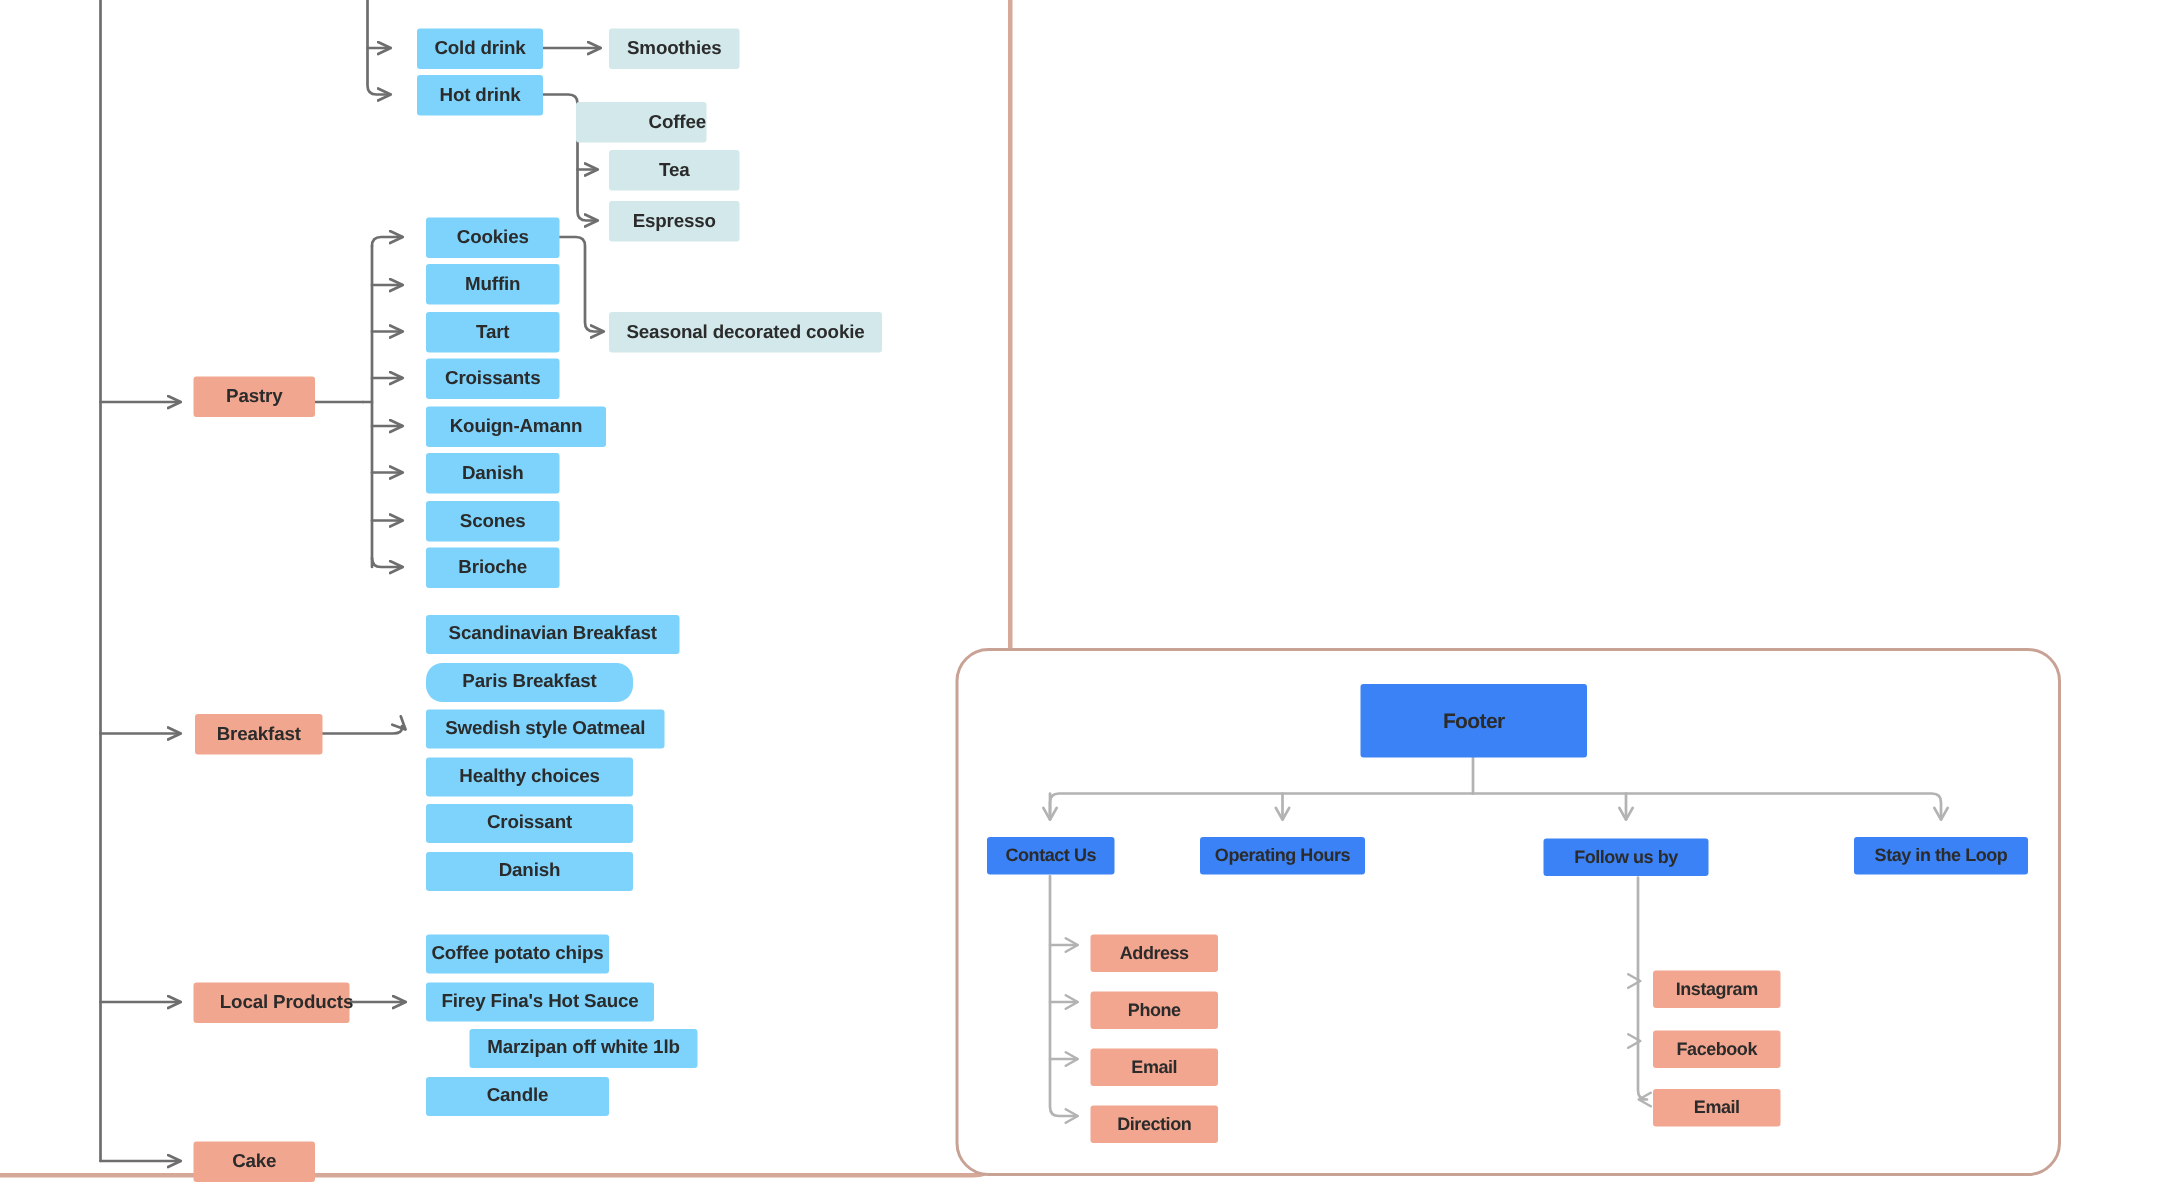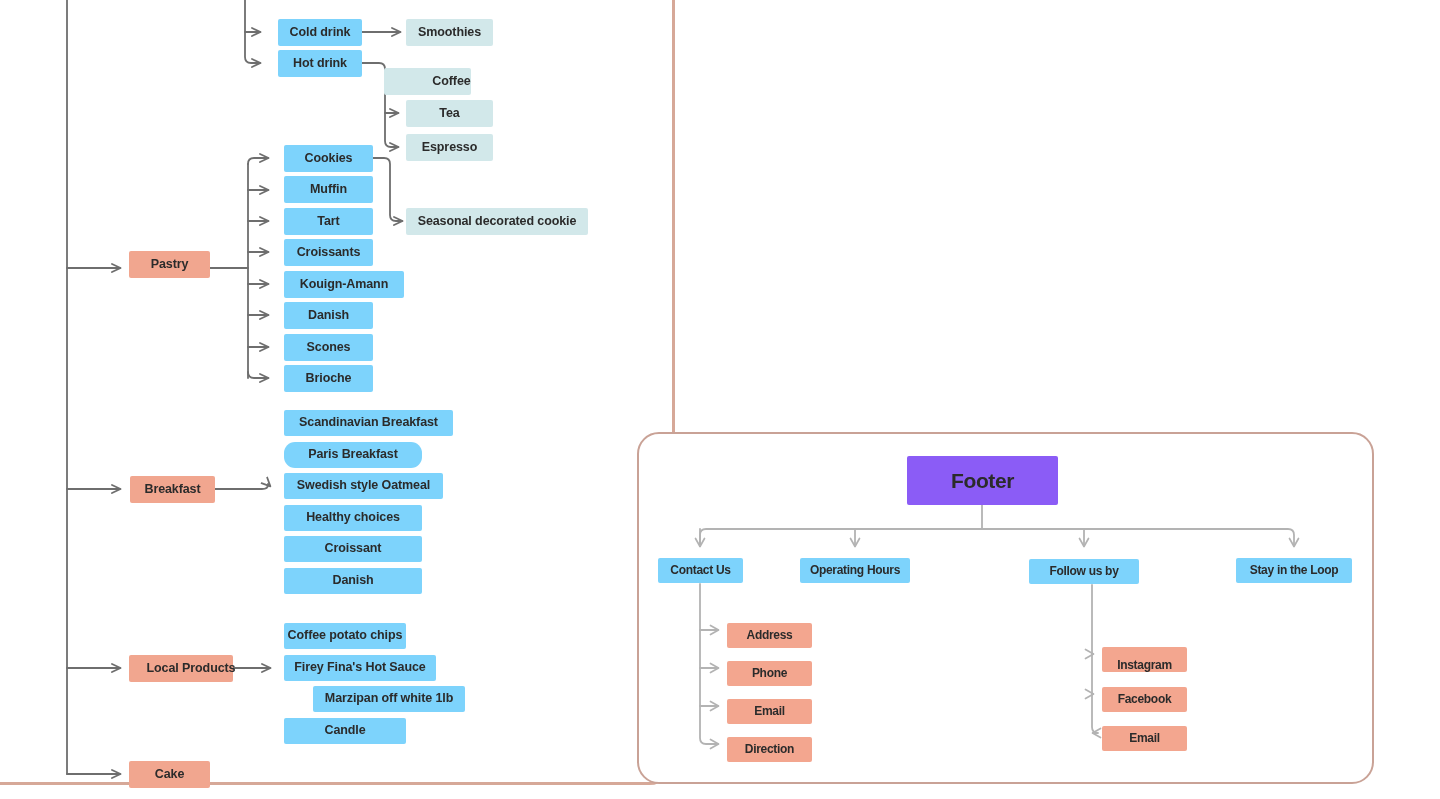--- a/index.html
+++ b/index.html
@@ -34,25 +34,25 @@
     border-radius: 2px;
     font-weight: 700;
     color: #2b2b2b;
     letter-spacing: -0.1px;
     line-height: 1.1;
     white-space: nowrap;
   }
   .cat   { background: #f1a68f; font-size: 12.5px; }
   .item  { background: #7dd3fc; font-size: 12.5px; }
   .sub   { background: #d2e8ea; font-size: 12.5px; }
-  .fyellow { background: #7dd3fc; font-size: 12px; letter-spacing: -0.3px; }
+  .fyellow { background: #3b82f6; font-size: 12px; letter-spacing: -0.3px; }
   .fsalmon { background: #f3a68f; font-size: 12px; letter-spacing: -0.3px; }
   .ftitle {
-    background: #8b5cf6;
-    font-size: 21px;
+    background: #3b82f6;
+    font-size: 14px;
     font-weight: 700;
     letter-spacing: -0.4px;
   }
 
   
   #left-panel {
     position: absolute;
     left: -60px; top: -60px;
     width: 735px; height: 845px;
     border: 3px solid #d6a898;
@@ -268,21 +268,21 @@
   <div class="node fsalmon" style="left:727px; top:661px; width:85px; height:25px;">
     <span>Phone</span>
   </div>
   <div class="node fsalmon" style="left:727px; top:699px; width:85px; height:25px;">
     <span>Email</span>
   </div>
   <div class="node fsalmon" style="left:727px; top:737px; width:85px; height:25px;">
     <span>Direction</span>
   </div>
 
-  <div class="node fsalmon" style="left:1102px; top:647px; width:85px; height:25px;align-items:flex-end;">
+  <div class="node fsalmon" style="left:1102px; top:647px; width:85px; height:25px;">
     <span>Instagram</span>
   </div>
   <div class="node fsalmon" style="left:1102px; top:687px; width:85px; height:25px;">
     <span>Facebook</span>
   </div>
   <div class="node fsalmon" style="left:1102px; top:726px; width:85px; height:25px;">
     <span>Email</span>
   </div>
 
 </div>

